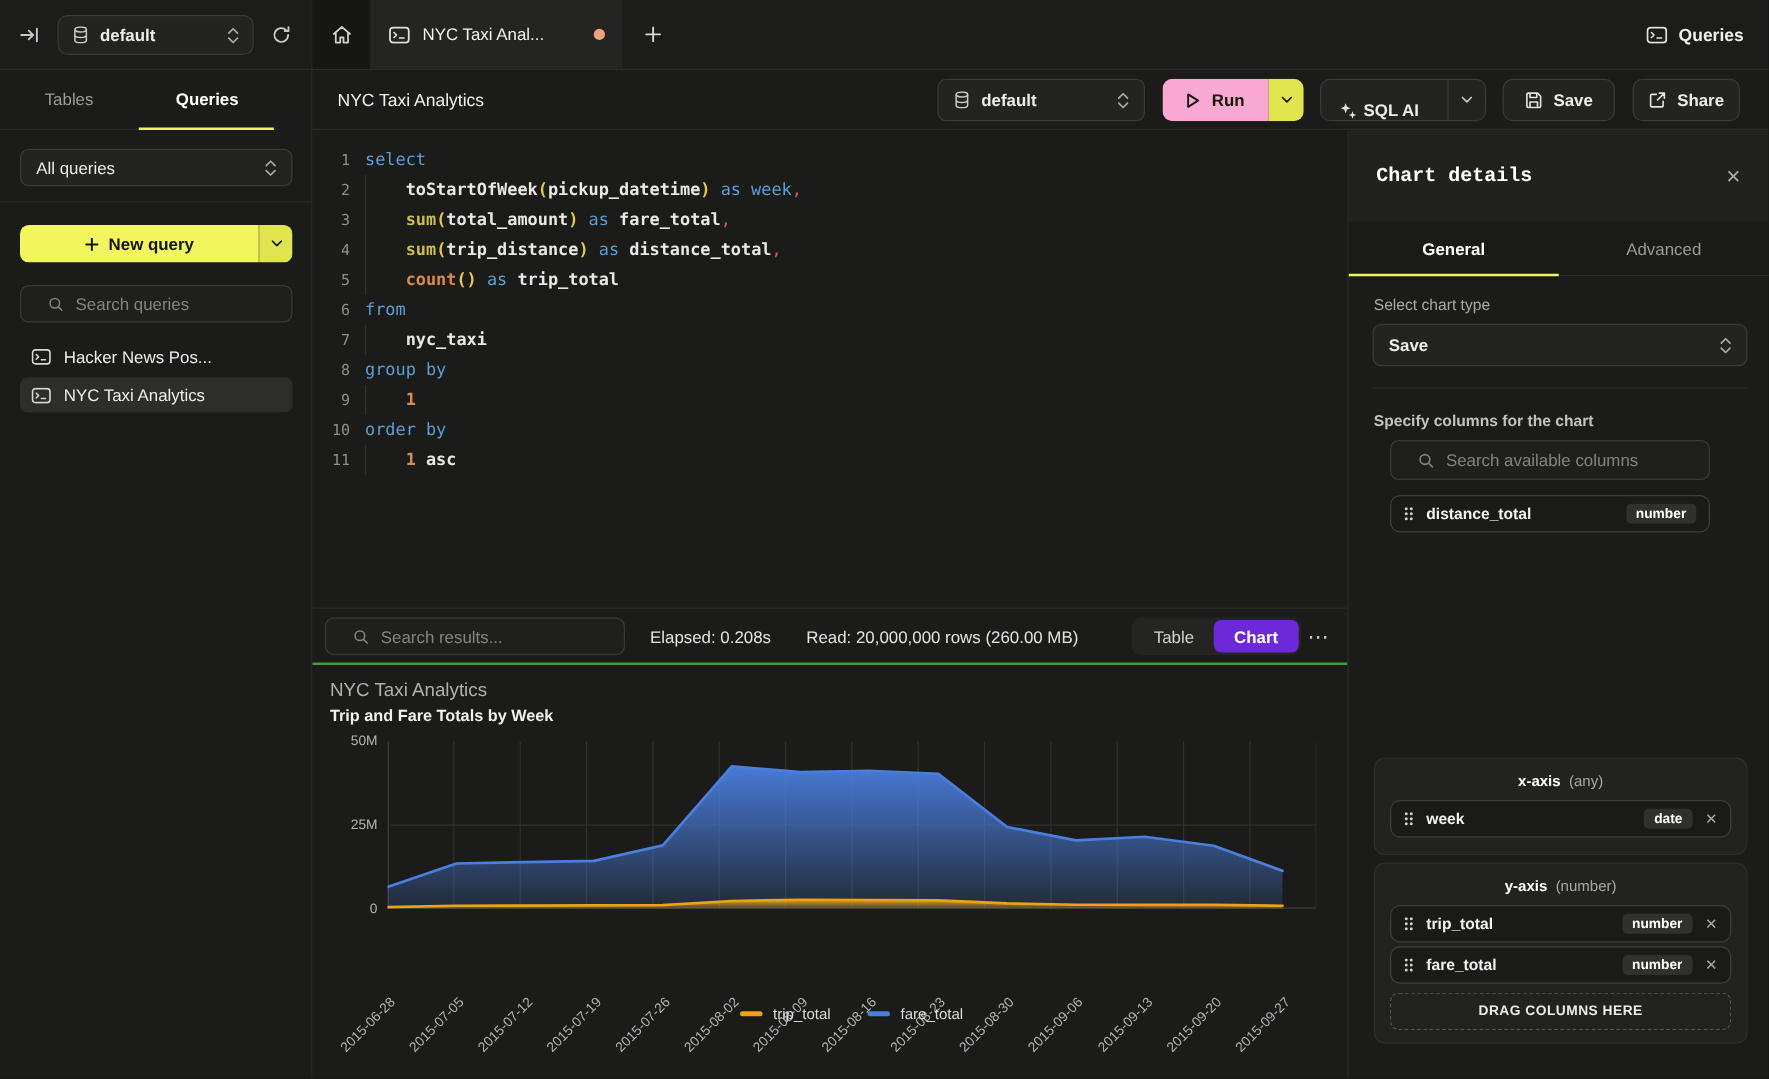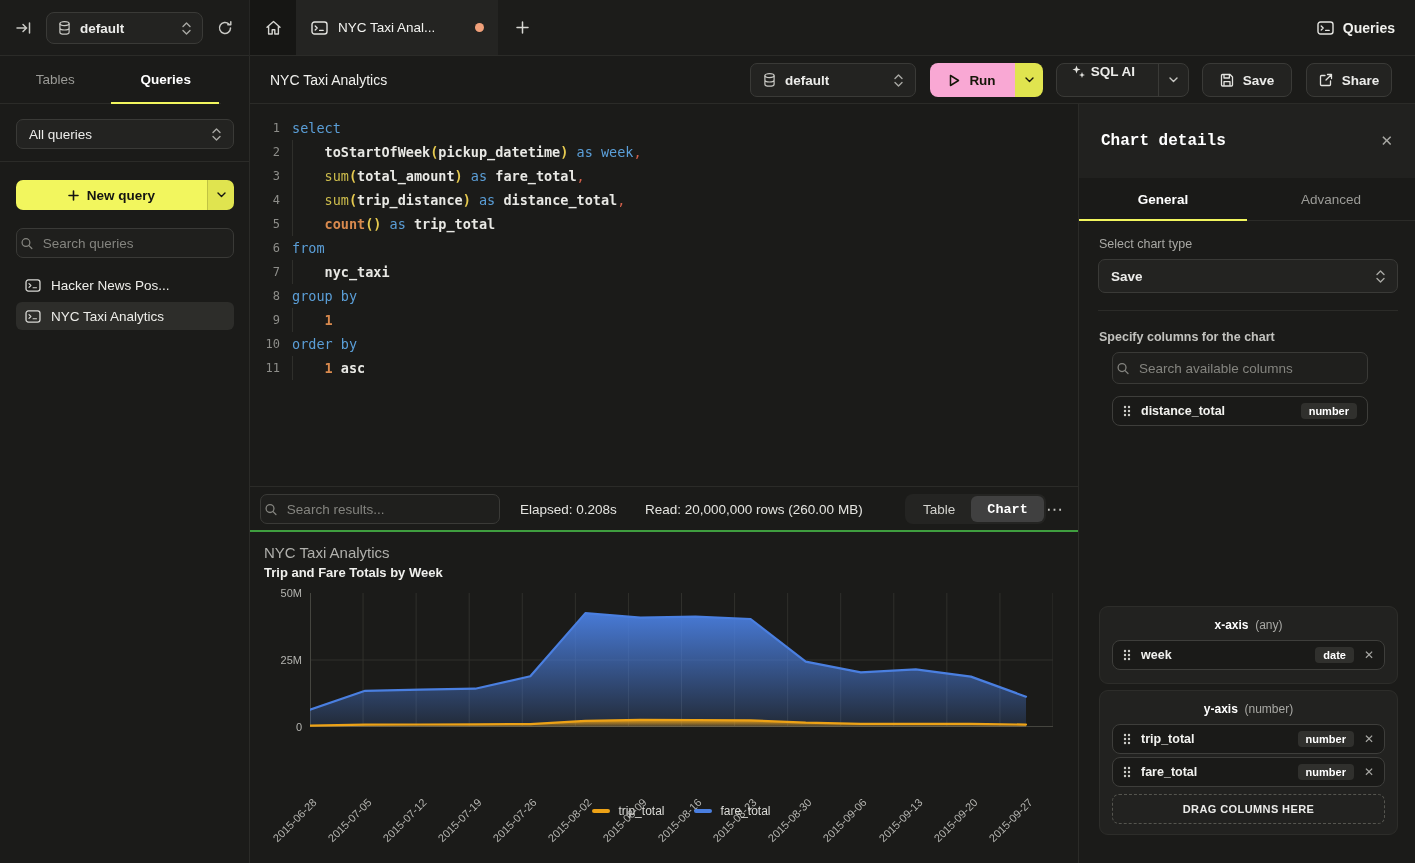--- a/index.html
+++ b/index.html
@@ -30,64 +30,64 @@
   .side-tab.active{color:#fff;font-weight:700;}
   .side-tab.active::after{content:"";position:absolute;left:0;right:2px;bottom:-1px;height:2px;background:#f2f65e;}
   .select{display:flex;align-items:center;background:#232321;border:1px solid #3a3a37;border-radius:7px;font-size:13.5px;color:#ececea;padding:0 12px;cursor:pointer;}
   #all-queries{left:16px;top:63px;width:218px;height:30px;}
   #all-queries .lbl{flex:1;}
   .hdiv{height:1px;background:#2b2b28;}
   #side-div1{left:0;top:105px;width:250px;}
   #new-query{left:16px;top:124px;width:218px;height:30px;border-radius:7px;overflow:hidden;display:flex;cursor:pointer;}
   #new-query .main{flex:1;background:#f2f65e;color:#141412;display:flex;align-items:center;justify-content:center;gap:8px;font-size:13.5px;font-weight:700;}
   #new-query .caret{width:27px;background:#e0e44f;border-left:1px solid rgba(0,0,0,.14);display:flex;align-items:center;justify-content:center;color:#141412;}
-  .search-box{display:flex;align-items:center;gap:8px;background:#1f1f1d;border:1px solid #3a3a37;border-radius:7px;padding:0 4px;}
+  .search-box{display:flex;align-items:center;gap:8px;background:#1f1f1d;border:1px solid #3a3a37;border-radius:7px;padding:0 22px;}
   .search-box input{background:transparent;border:none;outline:none;color:#e8e8e4;font-size:13.5px;font-family:"Liberation Sans",sans-serif;width:100%;}
   .search-box input::placeholder{color:#84847f;}
   #side-search{left:16px;top:172px;width:218px;height:30px;}
   .q-item{left:16px;width:218px;height:28px;display:flex;align-items:center;gap:10px;padding:0 9px;border-radius:6px;font-size:13.5px;color:#eDeDe9;cursor:pointer;}
   .q-item.active{background:#2d2d2a;}
 
   
   #main-header{left:250px;top:56px;width:1165px;height:48px;border-bottom:1px solid #2b2b28;background:#1b1b19;}
   #main-title{left:20px;top:0;height:48px;display:flex;align-items:center;font-size:14px;color:#f0f0ed;}
   #hdr-db{left:500px;top:7px;width:166px;height:34px;}
   #hdr-db .lbl{flex:1;font-weight:700;}
   #run-btn{left:680px;top:7px;width:113px;height:34px;border-radius:8px;overflow:hidden;display:flex;cursor:pointer;}
   #run-btn .main{flex:1;background:#f9a8d4;display:flex;align-items:center;justify-content:center;gap:9px;color:#161609;font-size:13.5px;font-weight:700;}
   #run-btn .caret{width:28px;background:#e0e44f;display:flex;align-items:center;justify-content:center;color:#161609;}
   .ghost-btn{background:#232321;border:1px solid #3a3a37;border-radius:8px;display:flex;align-items:center;justify-content:center;gap:9px;font-size:13.5px;font-weight:700;color:#ececea;cursor:pointer;}
   #sqlai-btn{left:806px;top:7px;width:133px;height:34px;padding:0;}
-  #sqlai-btn .body{flex:1;display:flex;align-items:flex-start;justify-content:center;gap:5px;height:100%;}
+  #sqlai-btn .body{flex:1;display:flex;align-items:flex-end;justify-content:center;gap:5px;height:100%;}
   #sqlai-btn .caret{width:30px;height:100%;display:flex;align-items:center;justify-content:center;border-left:1px solid #3a3a37;color:#c8c8c4;}
   #save-btn{left:952px;top:7px;width:90px;height:34px;}
   #share-btn{left:1056px;top:7px;width:86px;height:34px;}
 
   
   #editor{left:250px;top:104px;width:828px;height:382px;background:#1b1b19;padding-top:12px;}
   .code-row{display:flex;height:24px;align-items:center;font-family:"DejaVu Sans Mono",monospace;}
   .code-row .ln{width:30px;text-align:right;color:#8e8e8a;font-size:12px;flex:none;}
   .code-row .code-line{margin-left:12px;position:relative;white-space:pre;font-size:13.5px;line-height:24px;}
   .code-row .code-line.ind::before{content:"";position:absolute;left:0;top:0;bottom:0;width:1px;background:#2f2f2b;}
   .tok-kw{color:#5b9fd8;}
-  .tok-fn{color:#cdbd4c;font-weight:400;}
+  .tok-fn{color:#cdbd4c;font-weight:700;}
   .tok-num{color:#d98a4e;font-weight:700;}
   .tok-par{color:#e5c94f;font-weight:700;}
   .tok-comma{color:#d2604a;}
   .tok-id{color:#e8e8e4;font-weight:700;}
 
   
   #results-bar{left:250px;top:486px;width:828px;height:44px;border-top:1px solid #2b2b28;background:#1b1b19;}
   #res-search{left:10px;top:7px;width:240px;height:30px;}
   .stat{top:0;height:44px;display:flex;align-items:center;font-size:13.5px;color:#e4e4e0;}
   #stat-elapsed{left:270px;}
   #stat-read{left:395px;}
   #seg{left:655px;top:7px;height:30px;display:flex;background:#242422;border-radius:8px;padding:2px;}
   .seg-item{padding:0 16px;display:flex;align-items:center;font-size:13.5px;color:#d2d2ce;border-radius:6px;cursor:pointer;}
-  .seg-item.active{background:#404040;color:#fff;font-weight:700;font-family:Liberation Mono, monospace;}
+  .seg-item.active{background:#6d28d9;color:#fff;font-weight:700;}
   #more-btn{left:792px;top:7px;width:26px;height:30px;display:flex;align-items:center;justify-content:center;color:#c4c4c0;font-size:17px;letter-spacing:1px;cursor:pointer;}
   #green-div{left:250px;top:530px;width:828px;height:2px;background:#3f9e3f;}
 
   
   #chart-card{left:250px;top:532px;width:828px;height:331px;background:#1b1b19;}
   #chart-title{left:14px;top:12px;font-size:15px;color:#b0b0ac;}
   #chart-subtitle{left:14px;top:33px;font-size:13px;font-weight:700;color:#f0f0ed;}
   .ytick{left:0;width:52px;text-align:right;font-size:11px;color:#b4b4b0;}
   #plot-wrap{left:60px;top:61px;width:743px;height:134px;}
   .xlab{position:absolute;width:0;height:0;overflow:visible;}

